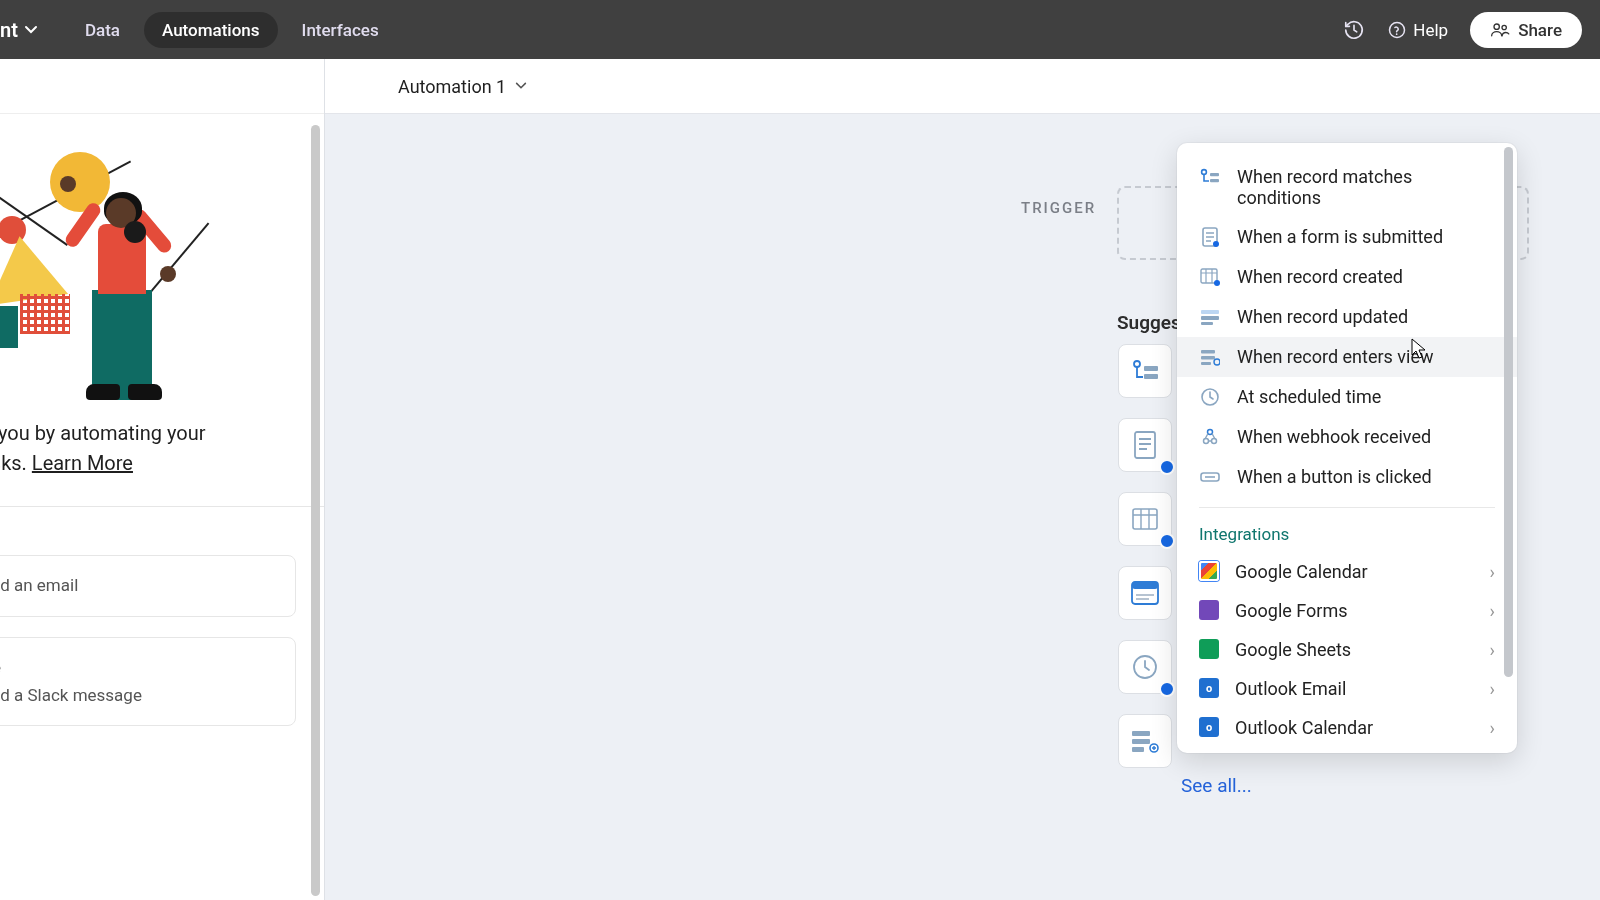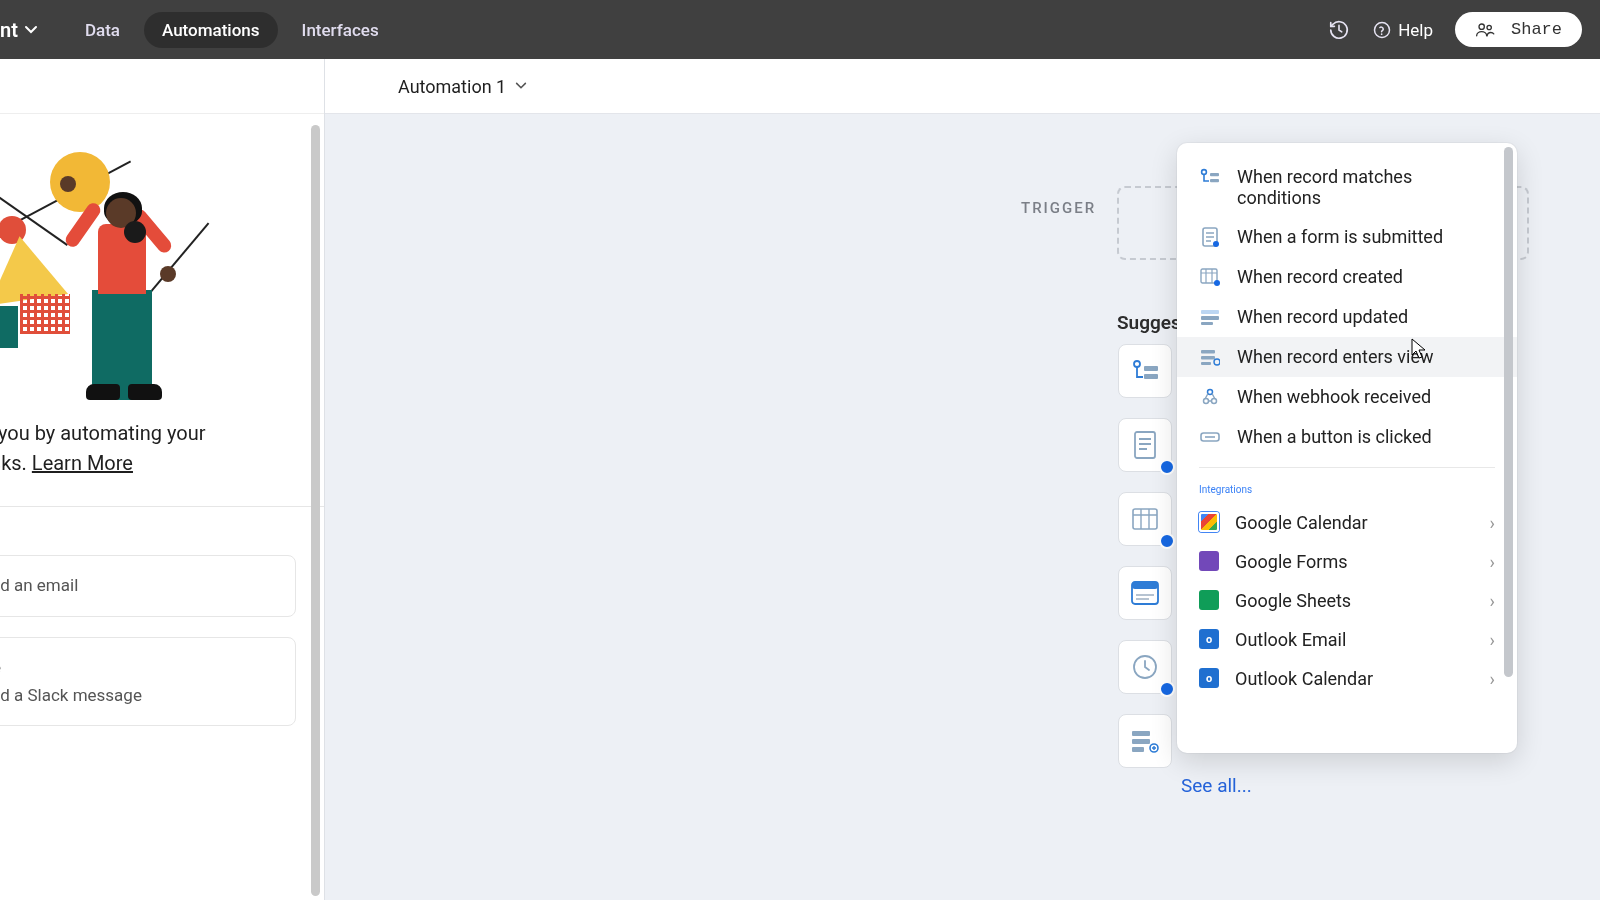--- a/index.html
+++ b/index.html
@@ -53,23 +53,22 @@
     }
     .header-icon { display:flex; align-items:center; cursor:pointer; }
     .help { display:flex; align-items:center; gap:6px; font-size:17px; cursor:pointer; }
     .share-btn {
       background: #fff;
       color: #333;
       border-radius: 20px;
       padding: 8px 20px;
       font-size: 17px;
       font-weight: 500;
-      display:flex; align-items:center; gap:16px;
+      display:flex; align-items:center; gap:8px;
       cursor:pointer;
-      font-family:Liberation Mono, monospace;
     }
 
     
     .content { display:flex; height: calc(100% - 59px); }
     .side-panel {
       width: 325px;
       background: #fff;
       border-right: 1px solid #dee1e6;
       position: relative;
       overflow: hidden;
@@ -219,21 +218,21 @@
       display:flex;
       gap: 16px;
       padding: 9px 22px;
       font-size: 18px;
       color:#222;
       cursor:pointer;
     }
     .pop-item.hover { background:#f2f3f5; }
     .pop-item .arrow { margin-left:auto; color:#999; }
     .pop-divider { height:1px;background:#e8e8e8;margin:10px 22px; }
-    .pop-section-label { font-size:10px;color:#3b82f6;padding: 6px 22px 8px; }
+    .pop-section-label { font-size:17px;color:#0f766e;padding: 6px 22px 8px; }
     .pi-icon { width:22px;height:22px;display:flex;align-items:center;justify-content:center;flex-shrink:0; }
 
     .cursor {
       position:absolute;
       width: 16px; height: 22px;
       pointer-events:none;
       z-index: 500;
     }
 
     
@@ -465,20 +464,29 @@
                 <rect x="1" y="8" width="14" height="3.5" rx="1" fill="#8aa6c1"></rect>
                 <rect x="1" y="14" width="10" height="3" rx="1" fill="#8aa6c1"></rect>
                 <circle cx="17" cy="14" r="3" fill="none" stroke="#2e7cd6" stroke-width="1.4"></circle>
               </svg>
             </span>
           <span>When record enters view</span>
         </div>
         <div class="pop-item">
           <span class="pi-icon">
               <svg width="20" height="20" viewBox="0 0 20 20">
+                <circle cx="10" cy="10" r="8" fill="none" stroke="#8aa6c1" stroke-width="1.6"></circle>
+                <path d="M10 5v5l3 2" stroke="#8aa6c1" stroke-width="1.6" fill="none" stroke-linecap="round"></path>
+              </svg>
+            </span>
+          <span>At scheduled time</span>
+        </div>
+        <div class="pop-item">
+          <span class="pi-icon">
+              <svg width="20" height="20" viewBox="0 0 20 20">
                 <circle cx="6" cy="14" r="2.5" fill="none" stroke="#8aa6c1" stroke-width="1.5"></circle>
                 <circle cx="14" cy="14" r="2.5" fill="none" stroke="#8aa6c1" stroke-width="1.5"></circle>
                 <circle cx="10" cy="5" r="2.5" fill="none" stroke="#2e7cd6" stroke-width="1.5"></circle>
                 <path d="M8 6.5L5 12M12 6.5l3 5.5M8 14h4" stroke="#8aa6c1" stroke-width="1.4"></path>
               </svg>
             </span>
           <span>When webhook received</span>
         </div>
         <div class="pop-item">
           <span class="pi-icon">

